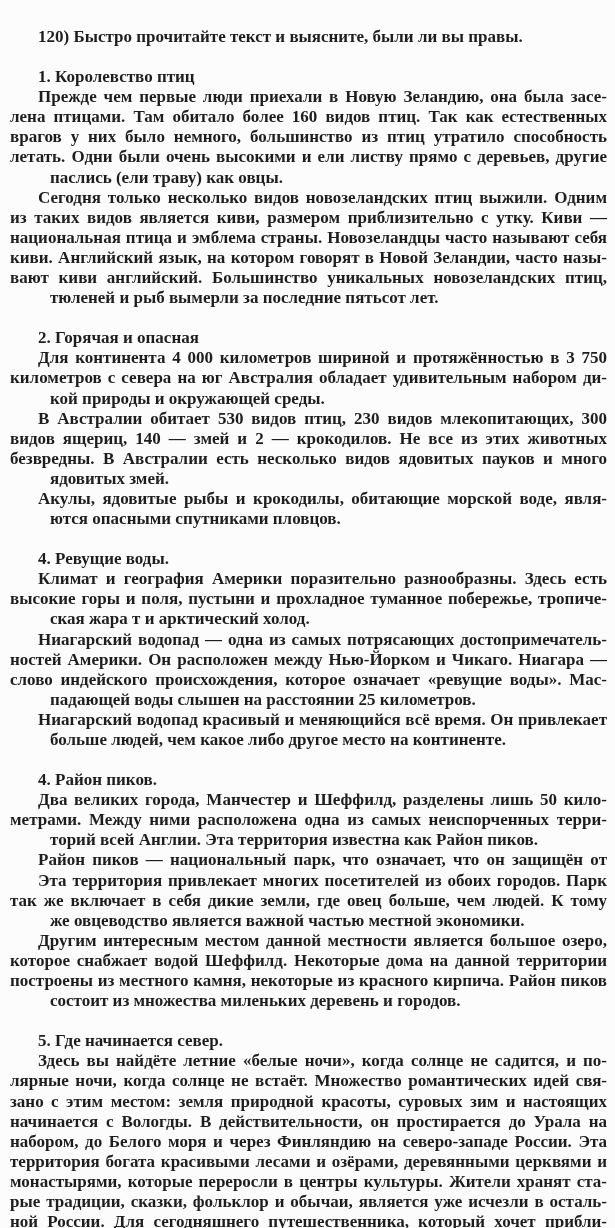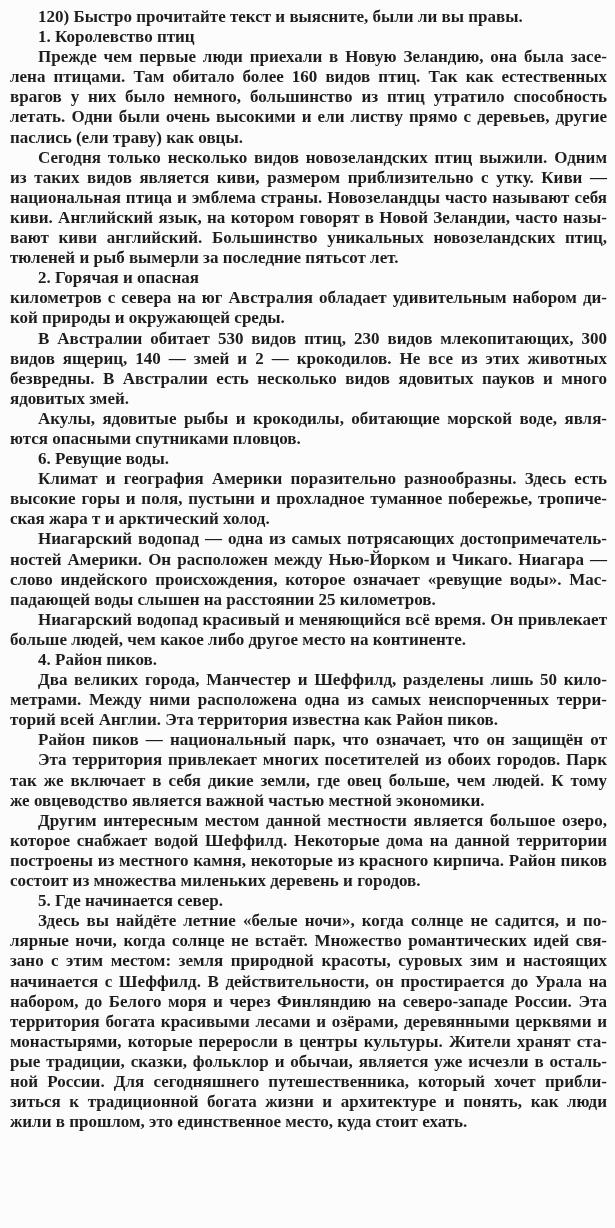--- a/index.html
+++ b/index.html
@@ -16,29 +16,30 @@
     font-size:17px;
     line-height:20.1px;
     color:#1e1e1e;
     -webkit-font-smoothing:antialiased;
   }
   .title, .heading {
     font-weight:bold;
     text-indent:28px;
     text-align:left;
     white-space:nowrap;
+    margin-top:20px;
   }
   .para { margin:0; }
   .tline {
     text-align:justify;
     text-align-last:justify;
     font-weight:bold;
   }
   .tline.tfirst { text-indent:28px; }
-  .tline.tlast  { text-align-last:left; }
+  .tline.tlast  { text-align-last:left;margin-left:40px; }
 </style>
 </head>
 <body>
 
 <div class="page">
   <div class="title">120) Быстро прочитайте текст и выясните, были ли вы правы.</div>
   <div>
       <section>
         <div class="heading">1. Королевство птиц</div>
         <div class="para">
@@ -53,36 +54,37 @@
           <div class="tline">из таких видов является киви, размером приблизительно с утку. Киви —</div>
           <div class="tline">национальная птица и эмблема страны. Новозеландцы часто называют себя</div>
           <div class="tline">киви. Английский язык, на котором говорят в Новой Зеландии, часто назы-</div>
           <div class="tline">вают киви английский. Большинство уникальных новозеландских птиц,</div>
           <div class="tline tlast">тюленей и рыб вымерли за последние пятьсот лет.</div>
         </div>
       </section>
       <section>
         <div class="heading">2. Горячая и опасная</div>
         <div class="para">
+          <div class="tline tfirst">Для континента 4 000 километров шириной и протяжённостью в 3 750</div>
           <div class="tline">километров с севера на юг Австралия обладает удивительным набором ди-</div>
           <div class="tline tlast">кой природы и окружающей среды.</div>
         </div>
         <div class="para">
           <div class="tline tfirst">В Австралии обитает 530 видов птиц, 230 видов млекопитающих, 300</div>
           <div class="tline">видов ящериц, 140 — змей и 2 — крокодилов. Не все из этих животных</div>
           <div class="tline">безвредны. В Австралии есть несколько видов ядовитых пауков и много</div>
           <div class="tline tlast">ядовитых змей.</div>
         </div>
         <div class="para">
           <div class="tline tfirst">Акулы, ядовитые рыбы и крокодилы, обитающие морской воде, явля-</div>
           <div class="tline tlast">ются опасными спутниками пловцов.</div>
         </div>
       </section>
       <section>
-        <div class="heading">6. Ревущие воды.</div>
+        <div class="heading">4. Ревущие воды.</div>
         <div class="para">
           <div class="tline tfirst">Климат и география Америки поразительно разнообразны. Здесь есть</div>
           <div class="tline">высокие горы и поля, пустыни и прохладное туманное побережье, тропиче-</div>
           <div class="tline tlast">ская жара т и арктический холод.</div>
         </div>
         <div class="para">
           <div class="tline tfirst">Ниагарский водопад — одна из самых потрясающих достопримечатель-</div>
           <div class="tline">ностей Америки. Он расположен между Нью-Йорком и Чикаго. Ниагара —</div>
           <div class="tline">слово индейского происхождения, которое означает «ревущие воды». Мас-</div>
           <div class="tline tlast">падающей воды слышен на расстоянии 25 километров.</div>
@@ -113,21 +115,21 @@
           <div class="tline">построены из местного камня, некоторые из красного кирпича. Район пиков</div>
           <div class="tline tlast">состоит из множества миленьких деревень и городов.</div>
         </div>
       </section>
       <section>
         <div class="heading">5. Где начинается север.</div>
         <div class="para">
           <div class="tline tfirst">Здесь вы найдёте летние «белые ночи», когда солнце не садится, и по-</div>
           <div class="tline">лярные ночи, когда солнце не встаёт. Множество романтических идей свя-</div>
           <div class="tline">зано с этим местом: земля природной красоты, суровых зим и настоящих</div>
-          <div class="tline">начинается с Шеффилд. В действительности, он простирается до Урала на</div>
+          <div class="tline">начинается с Вологды. В действительности, он простирается до Урала на</div>
           <div class="tline">набором, до Белого моря и через Финляндию на северо-западе России. Эта</div>
           <div class="tline">территория богата красивыми лесами и озёрами, деревянными церквями и</div>
           <div class="tline">монастырями, которые переросли в центры культуры. Жители хранят ста-</div>
           <div class="tline">рые традиции, сказки, фольклор и обычаи, является уже исчезли в осталь-</div>
           <div class="tline">ной России. Для сегодняшнего путешественника, который хочет прибли-</div>
           <div class="tline">зиться к традиционной богата жизни и архитектуре и понять, как люди</div>
           <div class="tline tlast">жили в прошлом, это единственное место, куда стоит ехать.</div>
         </div>
       </section>
     </div>

